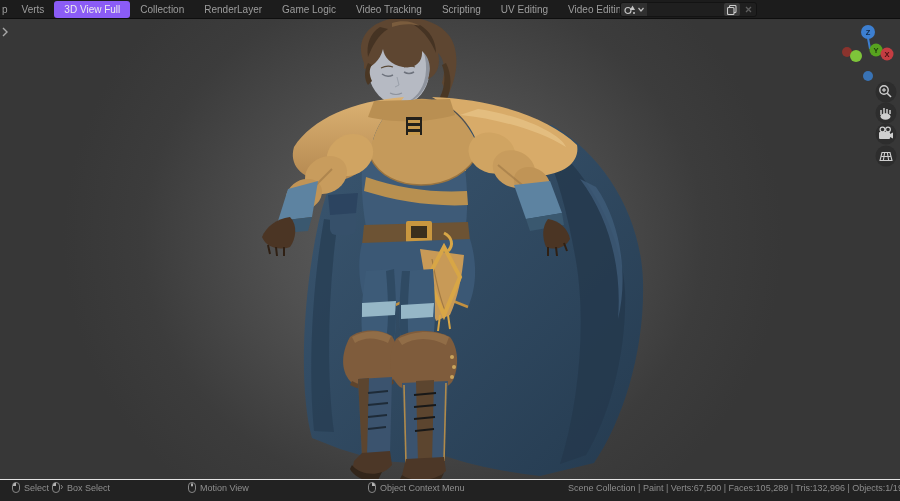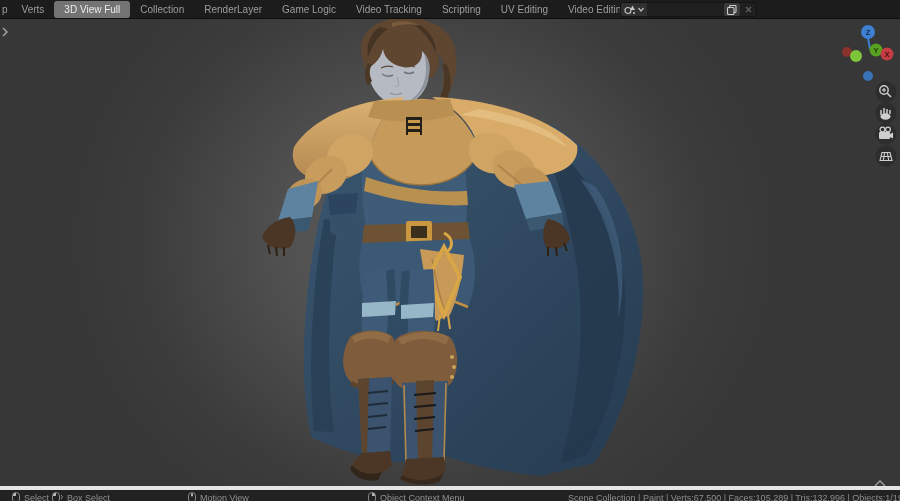--- a/index.html
+++ b/index.html
@@ -8,21 +8,21 @@
   .root { position:relative; width:900px; height:501px; }
 
   
   .header { position:absolute; top:0; left:0; width:900px; height:19px;
             background:#1c1c1c; border-bottom:1px solid #0e0e0e;
             display:flex; align-items:center; }
   .tabs { display:flex; align-items:center; height:100%; white-space:nowrap; }
   .tab { font-size:10px; color:#9d9d9d; padding:2px 10px; border-radius:3px;
          line-height:13px; cursor:default; }
   .tab.partial { padding:2px 4px 2px 2px; }
-  .tab.active { background:#737373; color:#ececec; }
+  .tab.active { background:#8b5cf6; color:#ececec; }
 
   .id-field { position:absolute; top:2px; height:15px; background:#1f1f1f;
               border:1px solid #131313; border-radius:3px; display:flex;
               align-items:center; overflow:hidden; }
   .id-field .icon-btn { width:26px; height:100%; background:#303030;
               display:flex; align-items:center; justify-content:center; gap:1px; }
   .id-field .id-name { flex:1; font-size:10px; color:#dcdcdc; padding-left:12px;margin-top:21px; }
   .id-field .dup-btn { width:16px; height:13px; background:#3a3a3a; border-radius:2px;
               display:flex; align-items:center; justify-content:center; margin-right:2px; }
   .id-field .x-btn { width:12px; display:flex; align-items:center;
@@ -34,22 +34,22 @@
   .viewport { position:absolute; top:19px; left:0; width:900px; height:469px;
               background:radial-gradient(360px 330px at 47% 47%,
                 #606060 0%, #505050 40%, #3c3c3c 78%, #373737 100%);
               overflow:hidden; }
   .model-svg { position:absolute; top:0; left:0; }
   .vp-left-chevron { position:absolute; left:1px; top:7px; }
   .vp-bottom-chevron { position:absolute; right:13px; bottom:1px; }
   .gizmo-wrap { position:absolute; right:0; top:0; }
 
   
-  .statusbar { position:absolute; bottom:0; left:0; width:900px; height:15px;
-               background:#222222; border-top:4px solid #e5e5e5; overflow:hidden;
+  .statusbar { position:absolute; bottom:0; left:0; width:900px; height:22px;
+               background:#222222; border-top:1px solid #e5e5e5; overflow:hidden;
                font-size:9px; color:#8f8f8f; }
   .hint { position:absolute; top:2px; display:flex; align-items:center; gap:4px;
           white-space:nowrap; }
   .stats { position:absolute; top:3px; left:568px; white-space:nowrap; color:#8d8d8d; }
 </style>
 </head>
 <body>
 
 <div class="root">
 

